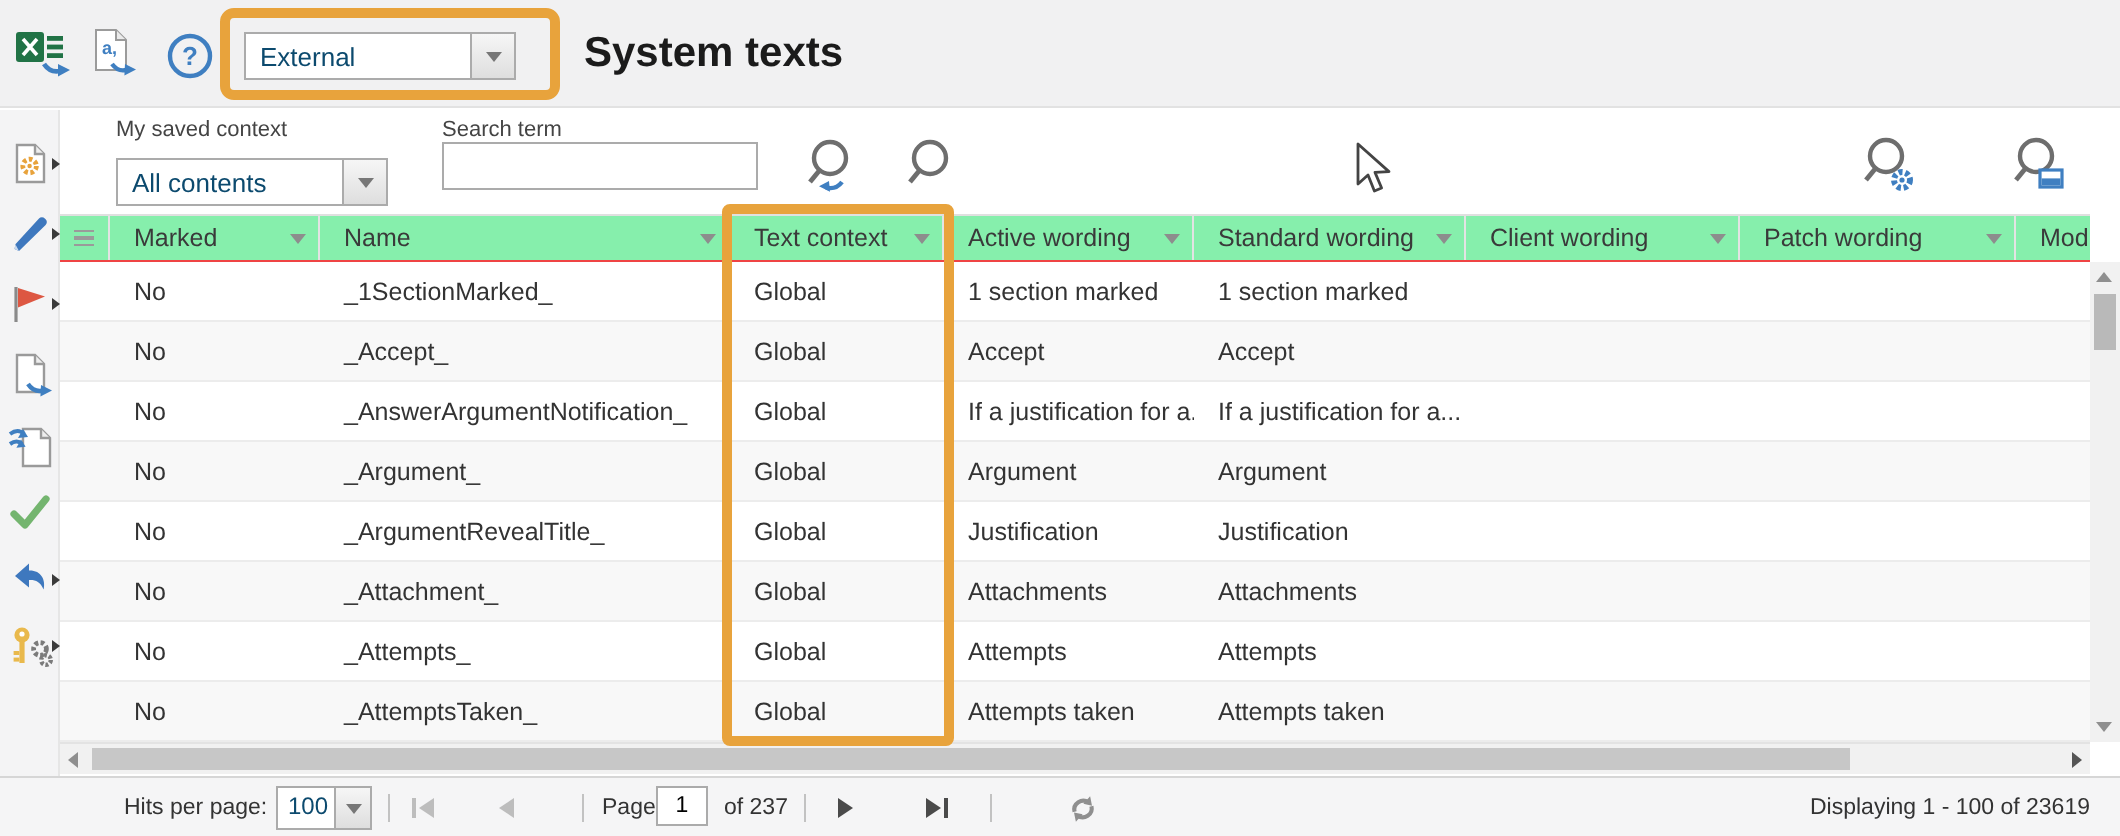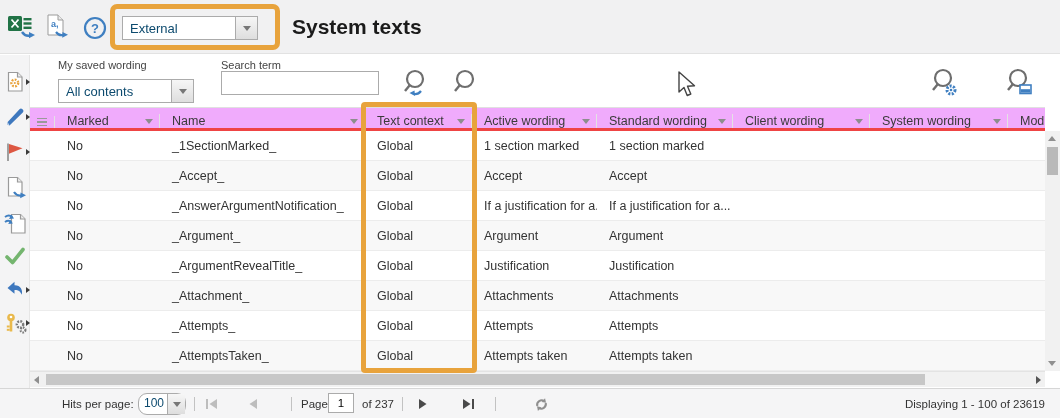--- a/index.html
+++ b/index.html
@@ -20,21 +20,21 @@
   
   .mini-label { position: absolute; font-size: 11px; color: #444; }
   .text-input { position: absolute; border: 1px solid #ababab; background: #fff; font-size: 13px; padding: 0 6px; font-family: "Liberation Sans", sans-serif; }
 
   
   .sidebar { position: absolute; left: 0; top: 55px; width: 30px; height: 333px; background: #f4f4f5; border-right: 1px solid #e6e6e6; }
   .side-icon { position: absolute; left: 4px; width: 22px; height: 22px; cursor: pointer; }
   .flyout { position: absolute; left: 26px; width: 0; height: 0; border-left: 4px solid #3a3a3a; border-top: 3px solid transparent; border-bottom: 3px solid transparent; }
 
   
-  .thead { position: absolute; left: 30px; top: 107px; width: 1015px; height: 24px; display: flex; background: #f0abfc; border-top: 1px solid #e0e0e0; border-bottom: 3px solid #ef4444; font-size: 12.5px; color: #3a3a3a; align-items: flex-end; }
+  .thead { position: absolute; left: 30px; top: 107px; width: 1015px; height: 24px; display: flex; background: #86efac; border-top: 1px solid #e0e0e0; border-bottom: 1px solid #ef4444; font-size: 12.5px; color: #3a3a3a; }
   .th { position: relative; display: flex; align-items: center; padding-left: 12px; border-right: 1px solid #e3e3e3; white-space: nowrap; overflow: hidden; cursor: pointer; }
   .th .caret { position: absolute; right: 6px; border-top-color: #8d8d8d; }
   .tbody { position: absolute; left: 30px; top: 131px; width: 1015px; }
   .row { display: flex; height: 30px; border-bottom: 1px solid #ececec; background: #fff; cursor: pointer; justify-content: space-between; }
   .row:nth-child(even) { background: #f8f8f8; }
   .td { display: flex; align-items: center; padding-left: 12px; font-size: 12.5px; color: #333; white-space: nowrap; overflow: hidden; }
   .w-handle { width: 25px; padding-left: 0; justify-content: center; }
   .w-marked { width: 105px; }
   .w-name { width: 205px; }
   .w-context { width: 107px; }
@@ -108,21 +108,21 @@
       <div class="val">External</div>
       <div class="btn">
           <div class="caret"></div>
         </div>
     </div>
 
     <div class="page-title">System texts</div>
   </div>
 
   <div>
-    <div class="mini-label" style="left:58px;top:59px;">My saved wording</div>
+    <div class="mini-label" style="left:58px;top:59px;">My saved context</div>
     <div class="dropdown" style="left:58px;top:71px;width:136px;height:24px;margin-top:8px;">
       <div class="val">All contents</div>
       <div class="btn">
           <div class="caret"></div>
         </div>
     </div>
 
     <div class="mini-label" style="left:221px;top:59px;">Search term</div>
     <input class="text-input" style="left: 221px; top: 71px; width: 158px; height: 24px;" value="">
 
@@ -259,21 +259,21 @@
     </div>
     <div class="th w-standard">
       <span>Standard wording</span>
       <div class="caret"></div>
     </div>
     <div class="th w-client">
       <span>Client wording</span>
       <div class="caret"></div>
     </div>
     <div class="th w-patch">
-      <span>System wording</span>
+      <span>Patch wording</span>
       <div class="caret"></div>
     </div>
     <div class="th w-modif">
       <span>Modifi</span>
     </div>
   </div>
 
   <div class="tbody">
     <div class="row">
       <div class="td w-handle"></div>
@@ -371,21 +371,21 @@
     <div class="harrow right"></div>
   </div>
   <div class="vscroll">
     <div class="varrow up"></div>
     <div class="vthumb"></div>
     <div class="varrow down"></div>
   </div>
 
   <div class="bottombar">
     <div class="bb" style="left:62px;">Hits per page:</div>
-    <div class="dropdown" style="left:138px;top:4px;width:48px;height:22px;border-radius:9px;">
+    <div class="dropdown" style="left:138px;top:4px;width:48px;height:22px;">
       <div class="val" style="padding:2px 5px;font-size:12px;">100</div>
       <div class="btn" style="width:18px;">
           <div class="caret"></div>
         </div>
     </div>
     <div class="vsep" style="left:194px;"></div>
     <div class="bb pager-btn disabled" style="left:205px;">
       <svg width="13" height="10" viewBox="0 0 13 10">
           <rect x="1" y="0" width="2" height="10" fill="#bdbdbd"></rect>
           <polygon points="12,0 4.5,5 12,10" fill="#bdbdbd"></polygon>

